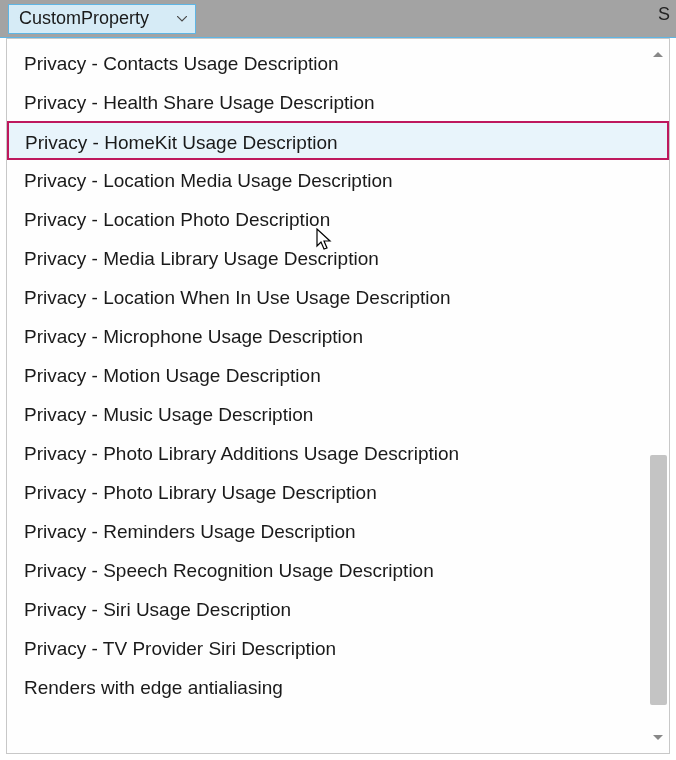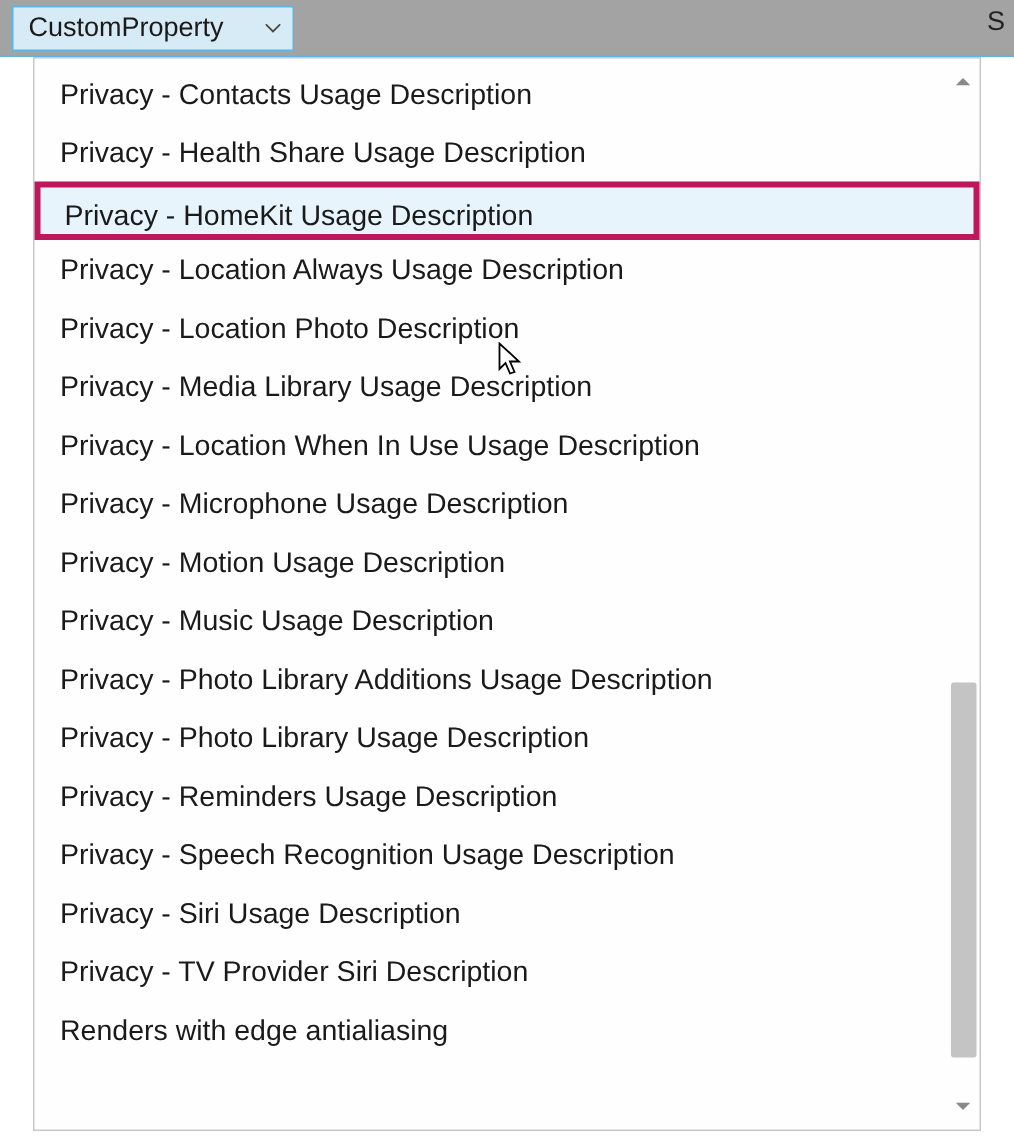--- a/index.html
+++ b/index.html
@@ -49,39 +49,39 @@
       position: absolute;
       right: 6px;
       top: 4px;
       color: #222;
       font-size: 18px;
     }
     .dropdown-area {
       position: relative;
       background: #fefefe;
       border: 1px solid #c8c8c8;
-      margin: 0 22px;
+      margin: 0 6px;
       height: 716px;
     }
     .options {
       padding: 4px 0;
     }
     .option {
       height: 39px;
       line-height: 39px;
       padding: 0 16px;
       color: #1a1a1a;
       white-space: nowrap;
       cursor: default;
       border: 1px solid transparent;
       font-size: 19px;
     }
     .option.hovered {
       background: #e8f4fb;
-      border: 4px solid #be185d;
+      border: 2px solid #be185d;
     }
     .cursor {
       position: absolute;
       left: 309px;
       top: 189px;
       pointer-events: none;
     }
     .cursor svg {
       display: block;
     }
@@ -120,21 +120,21 @@
     </span>
   </div>
   <span class="rightchar">S</span>
 </div>
 
 <div class="dropdown-area">
   <div class="options">
     <div class="option">Privacy - Contacts Usage Description</div>
     <div class="option">Privacy - Health Share Usage Description</div>
     <div class="option hovered">Privacy - HomeKit Usage Description</div>
-    <div class="option">Privacy - Location Always Usage Description</div>
+    <div class="option">Privacy - Location Media Usage Description</div>
     <div class="option">Privacy - Location Photo Description</div>
     <div class="option">Privacy - Media Library Usage Description</div>
     <div class="option">Privacy - Location When In Use Usage Description</div>
     <div class="option">Privacy - Microphone Usage Description</div>
     <div class="option">Privacy - Motion Usage Description</div>
     <div class="option">Privacy - Music Usage Description</div>
     <div class="option">Privacy - Photo Library Additions Usage Description</div>
     <div class="option">Privacy - Photo Library Usage Description</div>
     <div class="option">Privacy - Reminders Usage Description</div>
     <div class="option">Privacy - Speech Recognition Usage Description</div>

